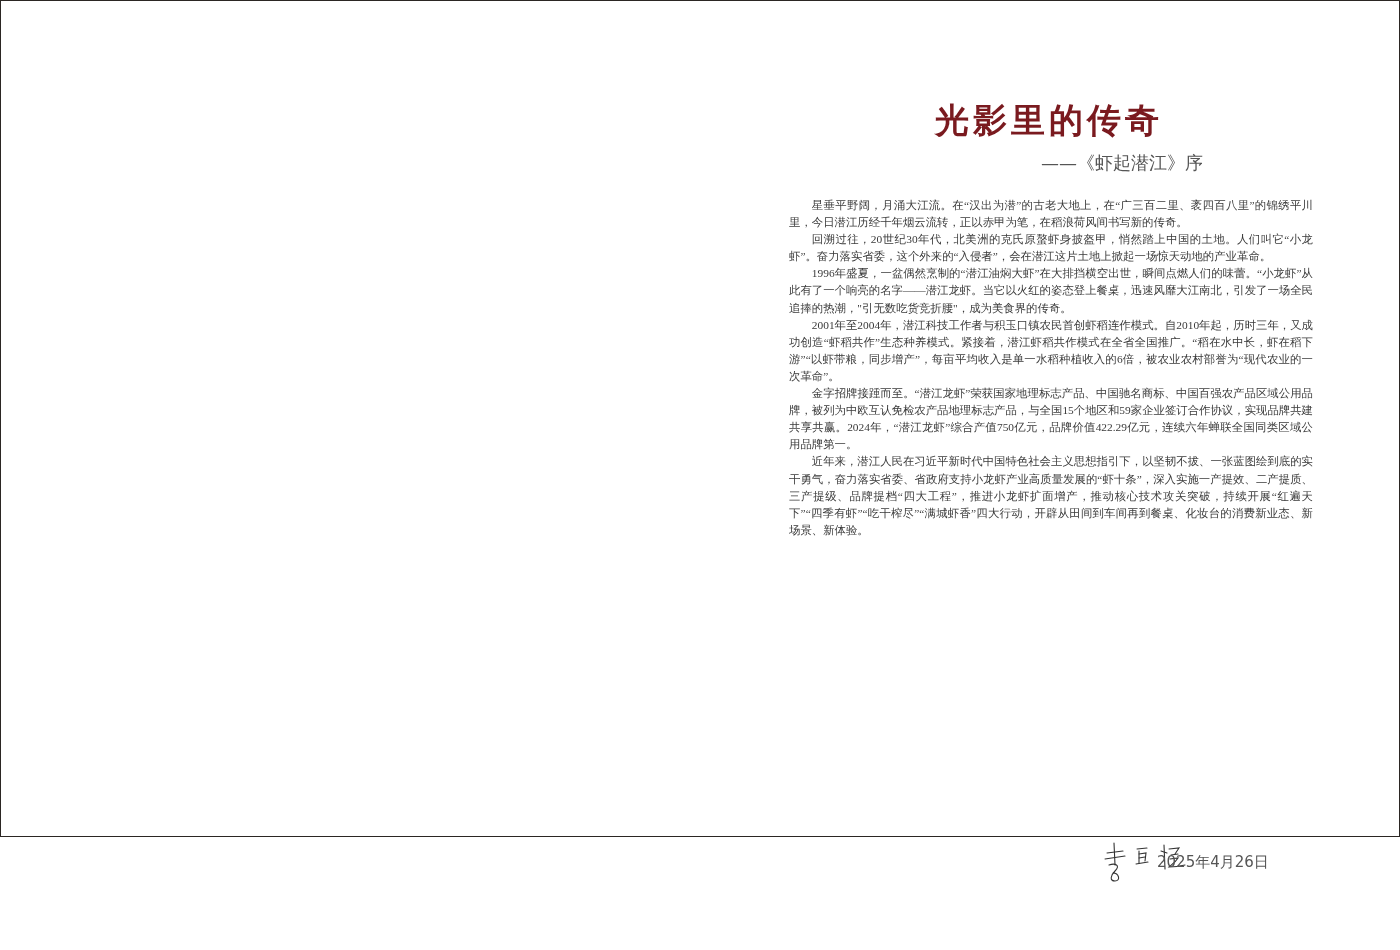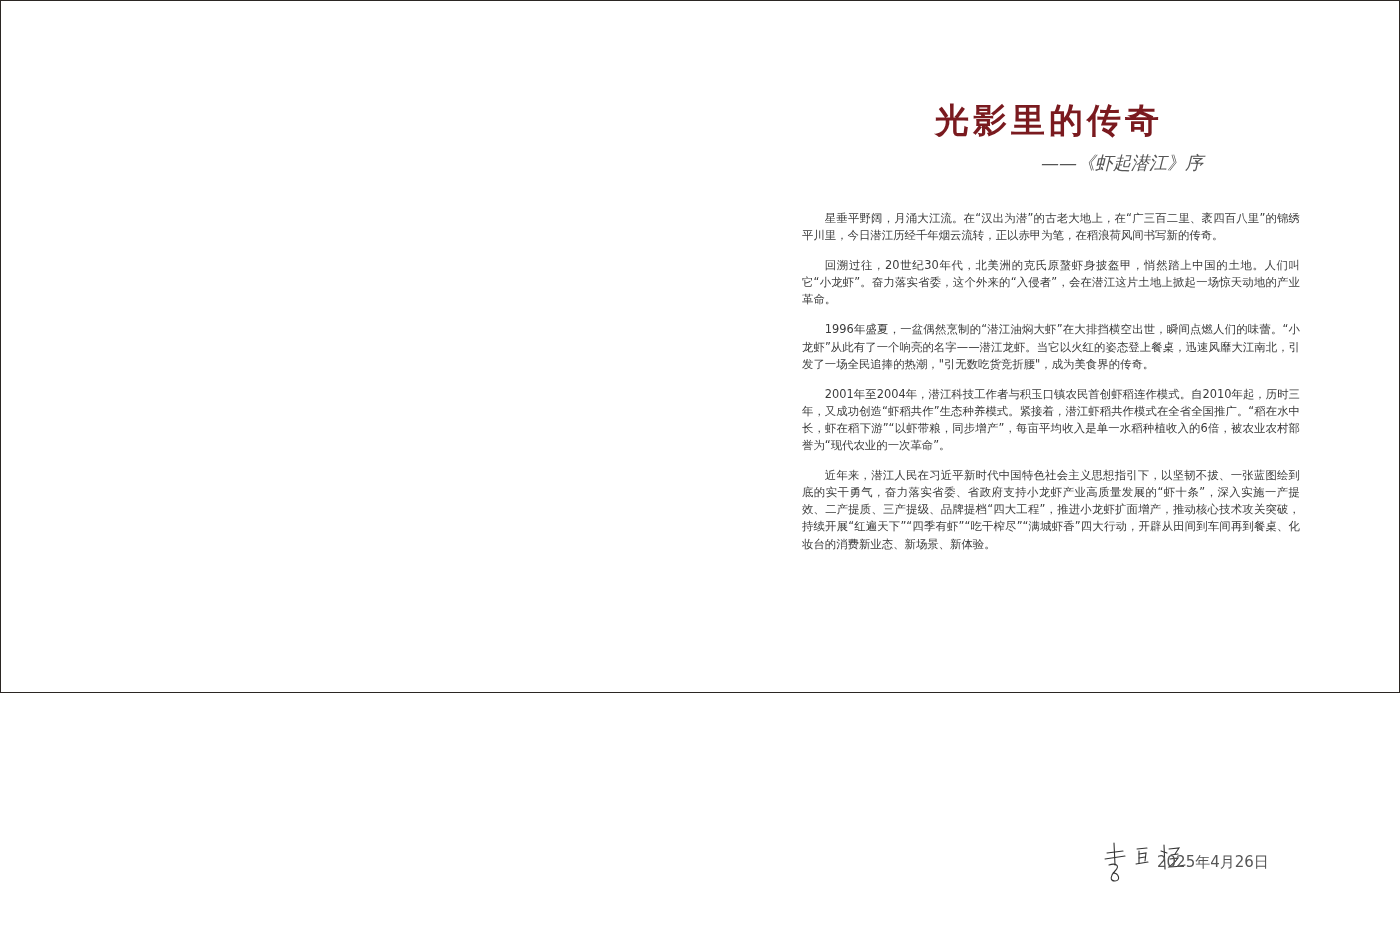--- a/index.html
+++ b/index.html
@@ -1,57 +1,58 @@
 <!DOCTYPE html>
 <html><head>
 <meta charset="utf-8">
 <style>
   html, body { margin: 0; padding: 0; background: #ffffff; }
   body { width: 1400px; height: 950px; position: relative; overflow: hidden; }
   .page-frame {
-    position: absolute; left: 0; top: 0; width: 1400px; height: 693px;
+    position: absolute; left: 0; top: 0; width: 1400px; height: 837px;
     box-sizing: border-box; border: 1.5px solid #2b2623; background: #fff;
   }
   .title {
     position: absolute; left: 934px; top: 96px;
     font-family: "DejaVu Sans", sans-serif; font-weight: bold;
     font-size: 34px; letter-spacing: 4px; color: #7a1a1f; white-space: nowrap;
     line-height: 46px;
   }
   .subtitle {
     position: absolute; left: 1040px; top: 150px;
     font-family: "DejaVu Sans", sans-serif; font-size: 18px; color: #555;
-    white-space: nowrap; line-height: 24px; font-style: italic;
+    white-space: nowrap; line-height: 24px;
   }
   .body-text {
     position: absolute; left: 788px; top: 196px; width: 524px;
     font-family: "DejaVu Sans", sans-serif; font-size: 11.4px; line-height: 17.1px;
     color: #3a3a3a; text-align: justify;
   }
-  .body-text p { margin: 13px; text-indent: 2em; }
+  .body-text p { margin: 0; text-indent: 2em; font-family: Liberation Serif, serif; }
   .signature {
     position: absolute; left: 1100px; top: 838px; width: 100px; height: 50px;
   }
   .date {
     position: absolute; left: 1156px; top: 852px;
     font-family: "DejaVu Sans", sans-serif; font-size: 15px; color: #555; white-space: nowrap;
   }
 </style>
 </head>
 <body>
 
 <div class="page-frame">
   <div class="title">光影里的传奇</div>
   <div class="subtitle">——《虾起潜江》序</div>
 
   <div class="body-text">
     <p>星垂平野阔，月涌大江流。在“汉出为潜”的古老大地上，在“广三百二里、袤四百八里”的锦绣平川里，今日潜江历经千年烟云流转，正以赤甲为笔，在稻浪荷风间书写新的传奇。</p>
     <p>回溯过往，20世纪30年代，北美洲的克氏原螯虾身披盔甲，悄然踏上中国的土地。人们叫它“小龙虾”。奋力落实省委，这个外来的“入侵者”，会在潜江这片土地上掀起一场惊天动地的产业革命。</p>
     <p>1996年盛夏，一盆偶然烹制的“潜江油焖大虾”在大排挡横空出世，瞬间点燃人们的味蕾。“小龙虾”从此有了一个响亮的名字——潜江龙虾。当它以火红的姿态登上餐桌，迅速风靡大江南北，引发了一场全民追捧的热潮，"引无数吃货竞折腰"，成为美食界的传奇。</p>
     <p>2001年至2004年，潜江科技工作者与积玉口镇农民首创虾稻连作模式。自2010年起，历时三年，又成功创造“虾稻共作”生态种养模式。紧接着，潜江虾稻共作模式在全省全国推广。“稻在水中长，虾在稻下游”“以虾带粮，同步增产”，每亩平均收入是单一水稻种植收入的6倍，被农业农村部誉为“现代农业的一次革命”。</p>
+    <p>金字招牌接踵而至。“潜江龙虾”荣获国家地理标志产品、中国驰名商标、中国百强农产品区域公用品牌，被列为中欧互认免检农产品地理标志产品，与全国15个地区和59家企业签订合作协议，实现品牌共建共享共赢。2024年，“潜江龙虾”综合产值750亿元，品牌价值422.29亿元，连续六年蝉联全国同类区域公用品牌第一。</p>
     <p>近年来，潜江人民在习近平新时代中国特色社会主义思想指引下，以坚韧不拔、一张蓝图绘到底的实干勇气，奋力落实省委、省政府支持小龙虾产业高质量发展的“虾十条”，深入实施一产提效、二产提质、三产提级、品牌提档“四大工程”，推进小龙虾扩面增产，推动核心技术攻关突破，持续开展“红遍天下”“四季有虾”“吃干榨尽”“满城虾香”四大行动，开辟从田间到车间再到餐桌、化妆台的消费新业态、新场景、新体验。</p>
   </div>
 
   <div class="signature">
     <svg width="100" height="50" viewBox="0 0 100 50" fill="none" stroke="#333" stroke-width="1.1" stroke-linecap="round">
 
       <path d="M6 14 L22 12"></path>
       <path d="M13 4 L14 26"></path>
       <path d="M4 20 L24 17"></path>
       <path d="M8 26 C14 24 20 26 14 32 C10 36 8 42 14 42 C20 42 18 34 12 34"></path>

